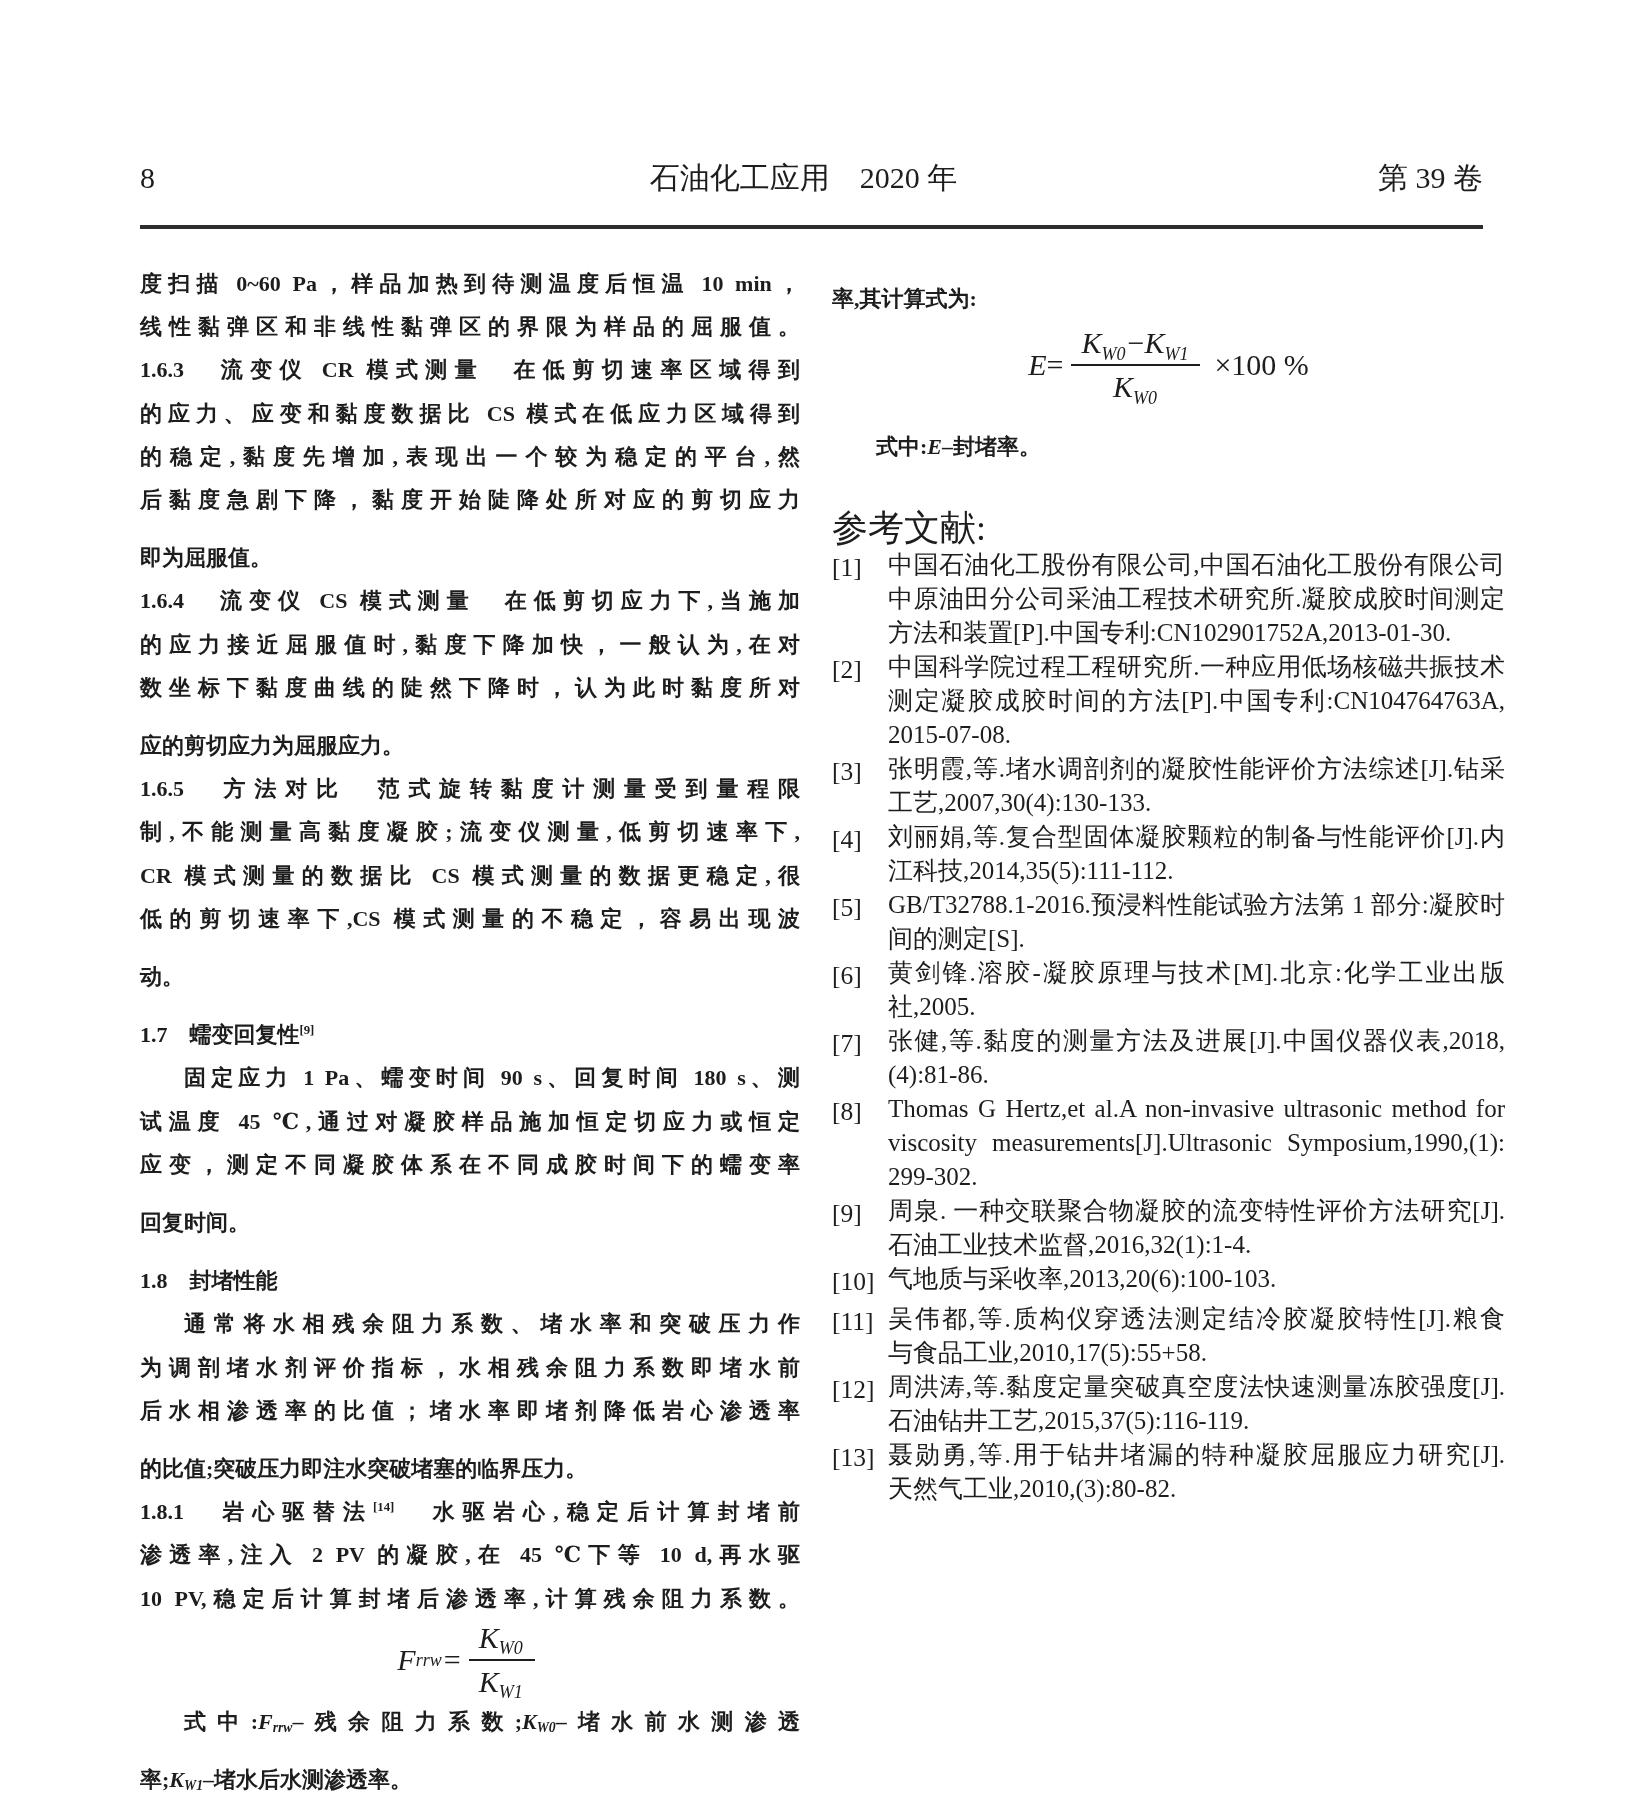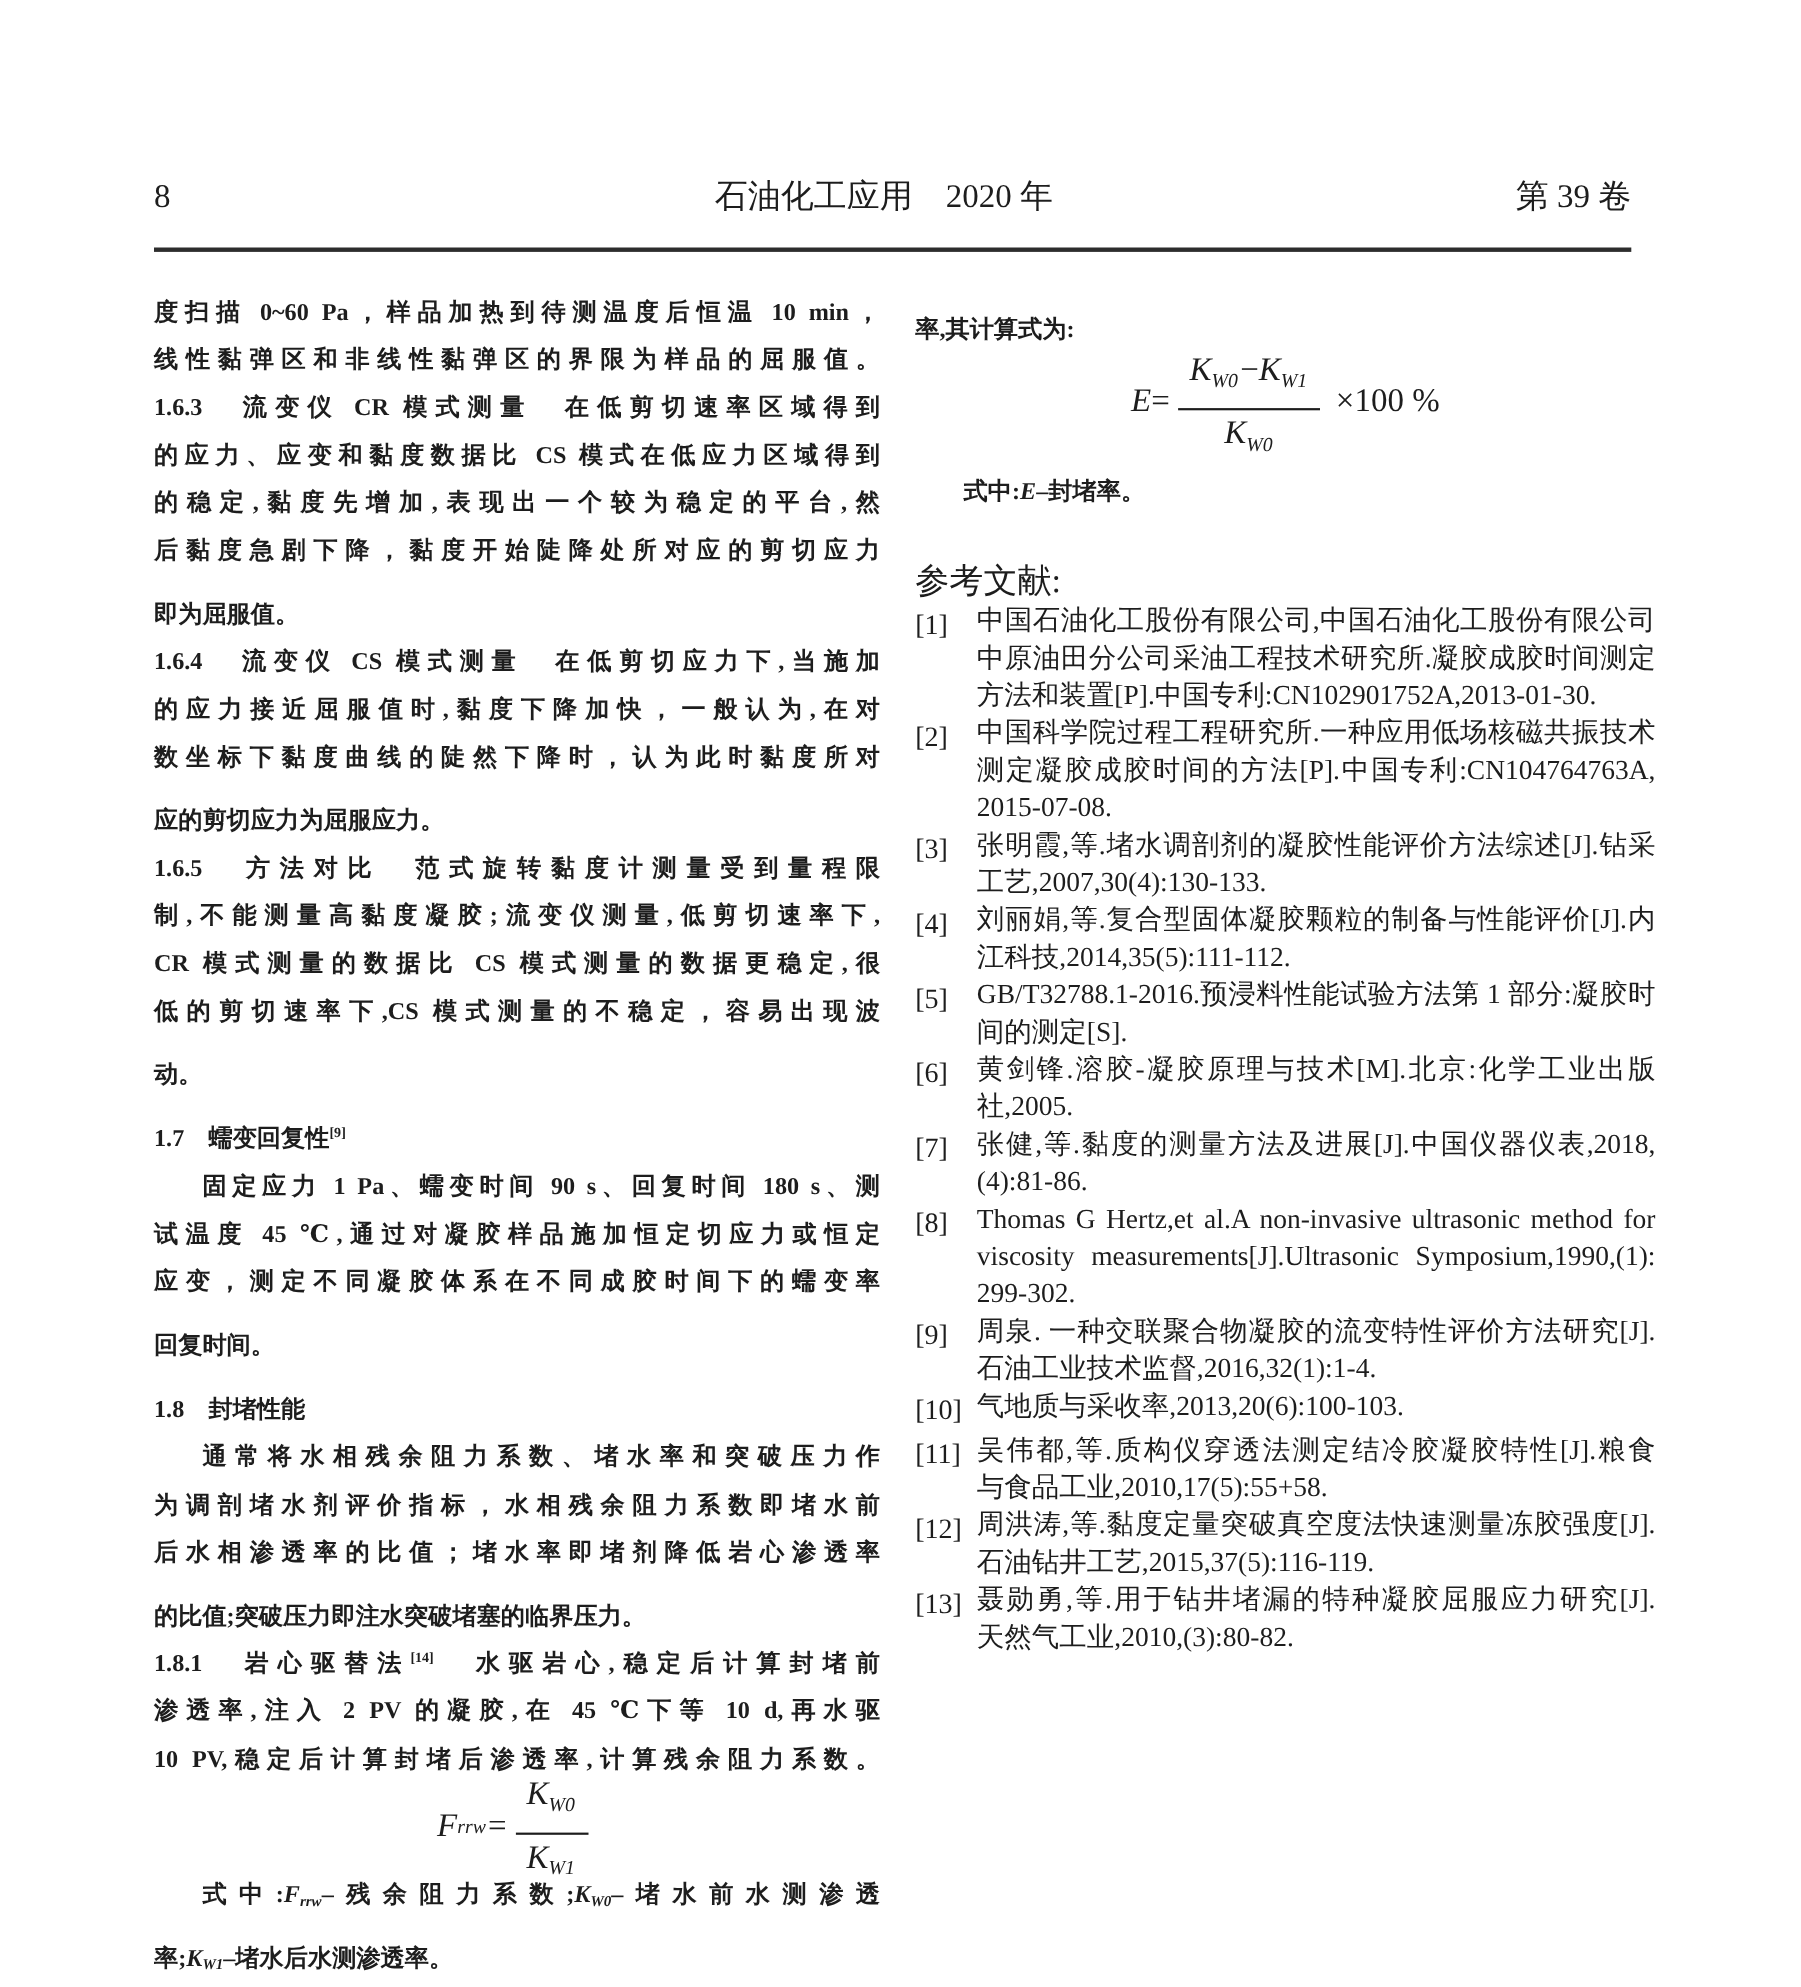--- a/index.html
+++ b/index.html
@@ -32,24 +32,24 @@
   .fsub2{font-size:0.62em;font-style:italic;vertical-align:-0.25em;line-height:0;}
   .formula{
     display:flex;justify-content:center;align-items:center;
     font-size:30px;
   }
   .formula-f{height:80px;}
   .formula-e{height:90px;}
   .formula .var{font-style:italic;}
   .fsub{font-size:0.6em;font-style:italic;vertical-align:-0.35em;line-height:0;margin-right:2px;}
   .frac{display:inline-block;text-align:center;vertical-align:middle;margin:0 8px;}
-  .frac .fnum{display:block;border-bottom:2px solid #1d1d1d;padding:0 10px 18px;}
+  .frac .fnum{display:block;border-bottom:2px solid #1d1d1d;padding:0 10px 4px;}
   .frac .fden{display:block;padding:4px 10px 0;}
   .fsuffix{margin-left:6px;}
-  .refs-heading{font-size:31px;line-height:40px;margin-top:40px;}
+  .refs-heading{font-size:36px;line-height:40px;margin-top:40px;}
   .ref{display:flex;align-items:flex-start;}
   .ref-label{flex:0 0 56px;font-size:25.5px;line-height:39.5px;}
   .ref-body{flex:1;min-width:0;}
   .ref-line{
     font-size:25px;line-height:34px;
     text-align:justify;text-align-last:justify;
   }
   .ref-line.end{text-align-last:left;}
 </style>
 </head>

